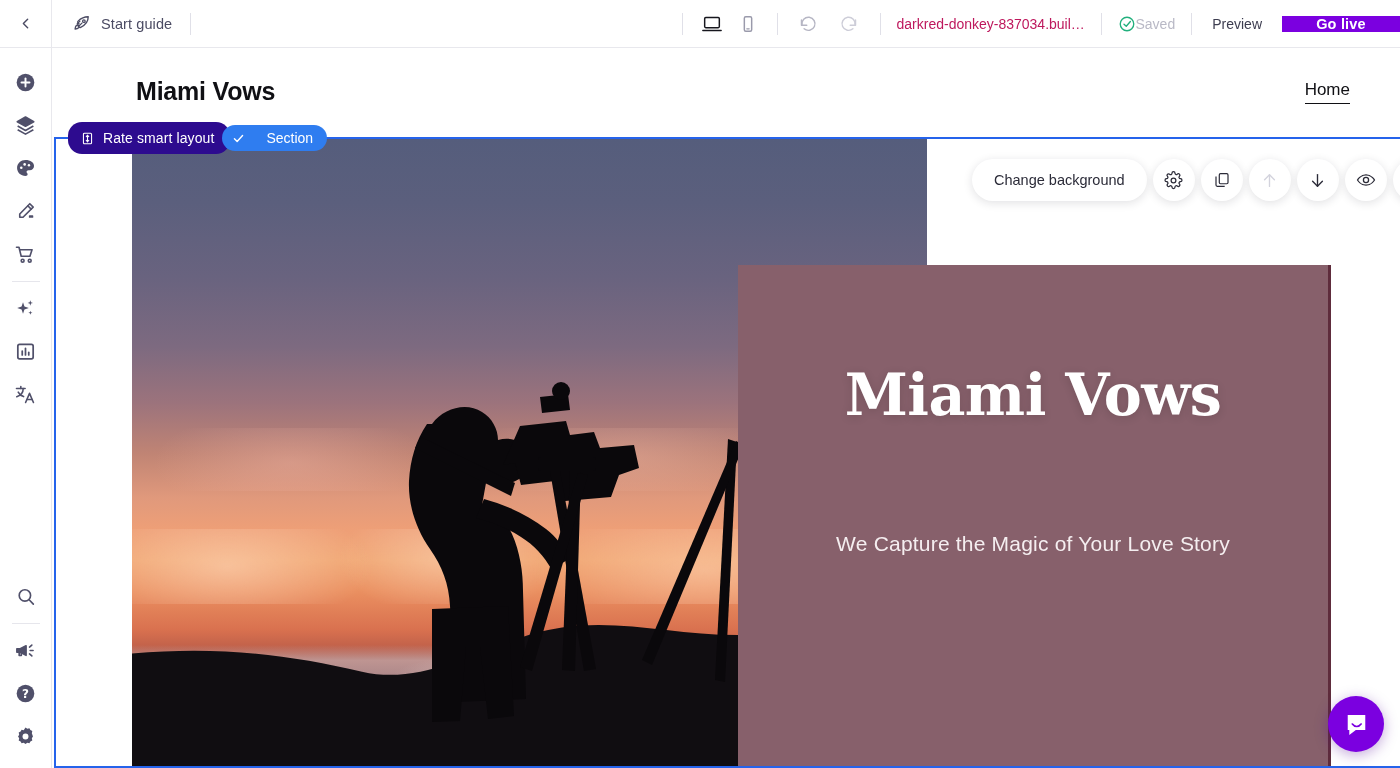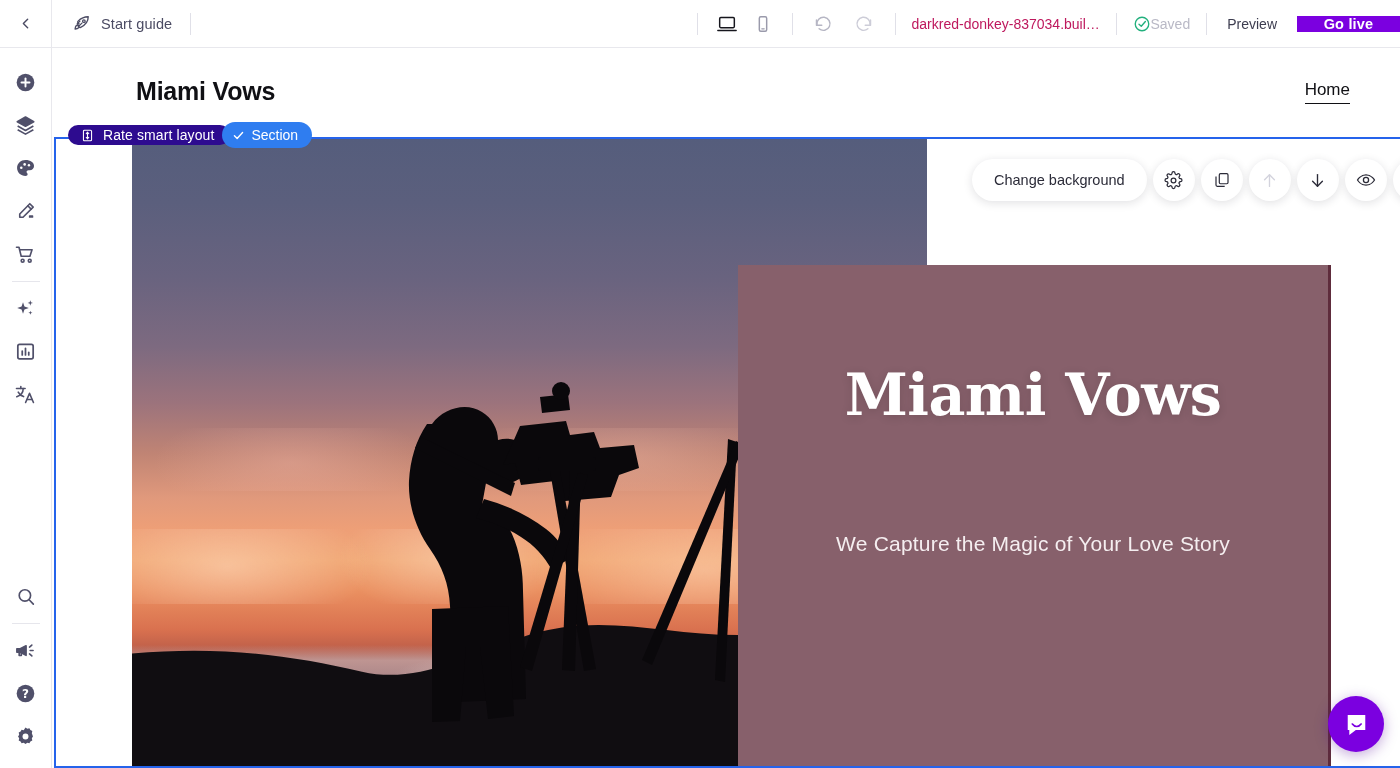--- a/index.html
+++ b/index.html
@@ -54,21 +54,21 @@
   }
   .tb-saved {
     display: flex; align-items: center; gap: 0; padding: 0 16px;
     font-size: 14px; color: #b9b9c6;
   }
   .tb-preview {
     display: flex; align-items: center; padding: 0 20px;
     font-size: 14px; color: #3d3d50; cursor: pointer;
   }
   .tb-golive {
-    width: 103px; background: #7b00e0; color: #fff;
+    width: 118px; background: #7b00e0; color: #fff;
     display: flex; align-items: center; justify-content: center;
     font-size: 14.5px; font-weight: 700; cursor: pointer;
     letter-spacing: .2px;
   }
 
   
   .rail {
     position: absolute; left: 0; top: 48px; width: 52px; height: 720px;
     background: #ffffff; border-right: 1px solid #e8e8ed;
     display: flex; flex-direction: column; align-items: center;
@@ -112,28 +112,28 @@
     border-right: none;
     z-index: 20; pointer-events: none;
   }
 
   
   .badges {
     position: absolute; left: 16px; top: 74px;
     display: flex; align-items: center; z-index: 40;
   }
   .badge-rate {
-    height: 20px; background: #2d0b8f; color: #fff;
+    height: 32px; background: #2d0b8f; color: #fff;
     border-radius: 14px; display: flex; align-items: center; gap: 8px;
     padding: 0 16px 0 12px; font-size: 14px; font-weight: 500;
     cursor: pointer; letter-spacing: .1px;
   }
   .badge-section {
     height: 26px; background: #2f7df0; color: #fff;
-    border-radius: 13px; display: flex; align-items: center; gap: 6px;
+    border-radius: 13px; display: flex; align-items: center; gap: 21px;
     padding: 0 14px 0 10px; font-size: 14px; font-weight: 500;
     margin-left: -8px; cursor: pointer;
   }
 
   
   .hero {
     position: absolute; left: 2px; top: 91px;
     width: 1346px; height: 629px; overflow: hidden;
   }
   .hero-photo {

